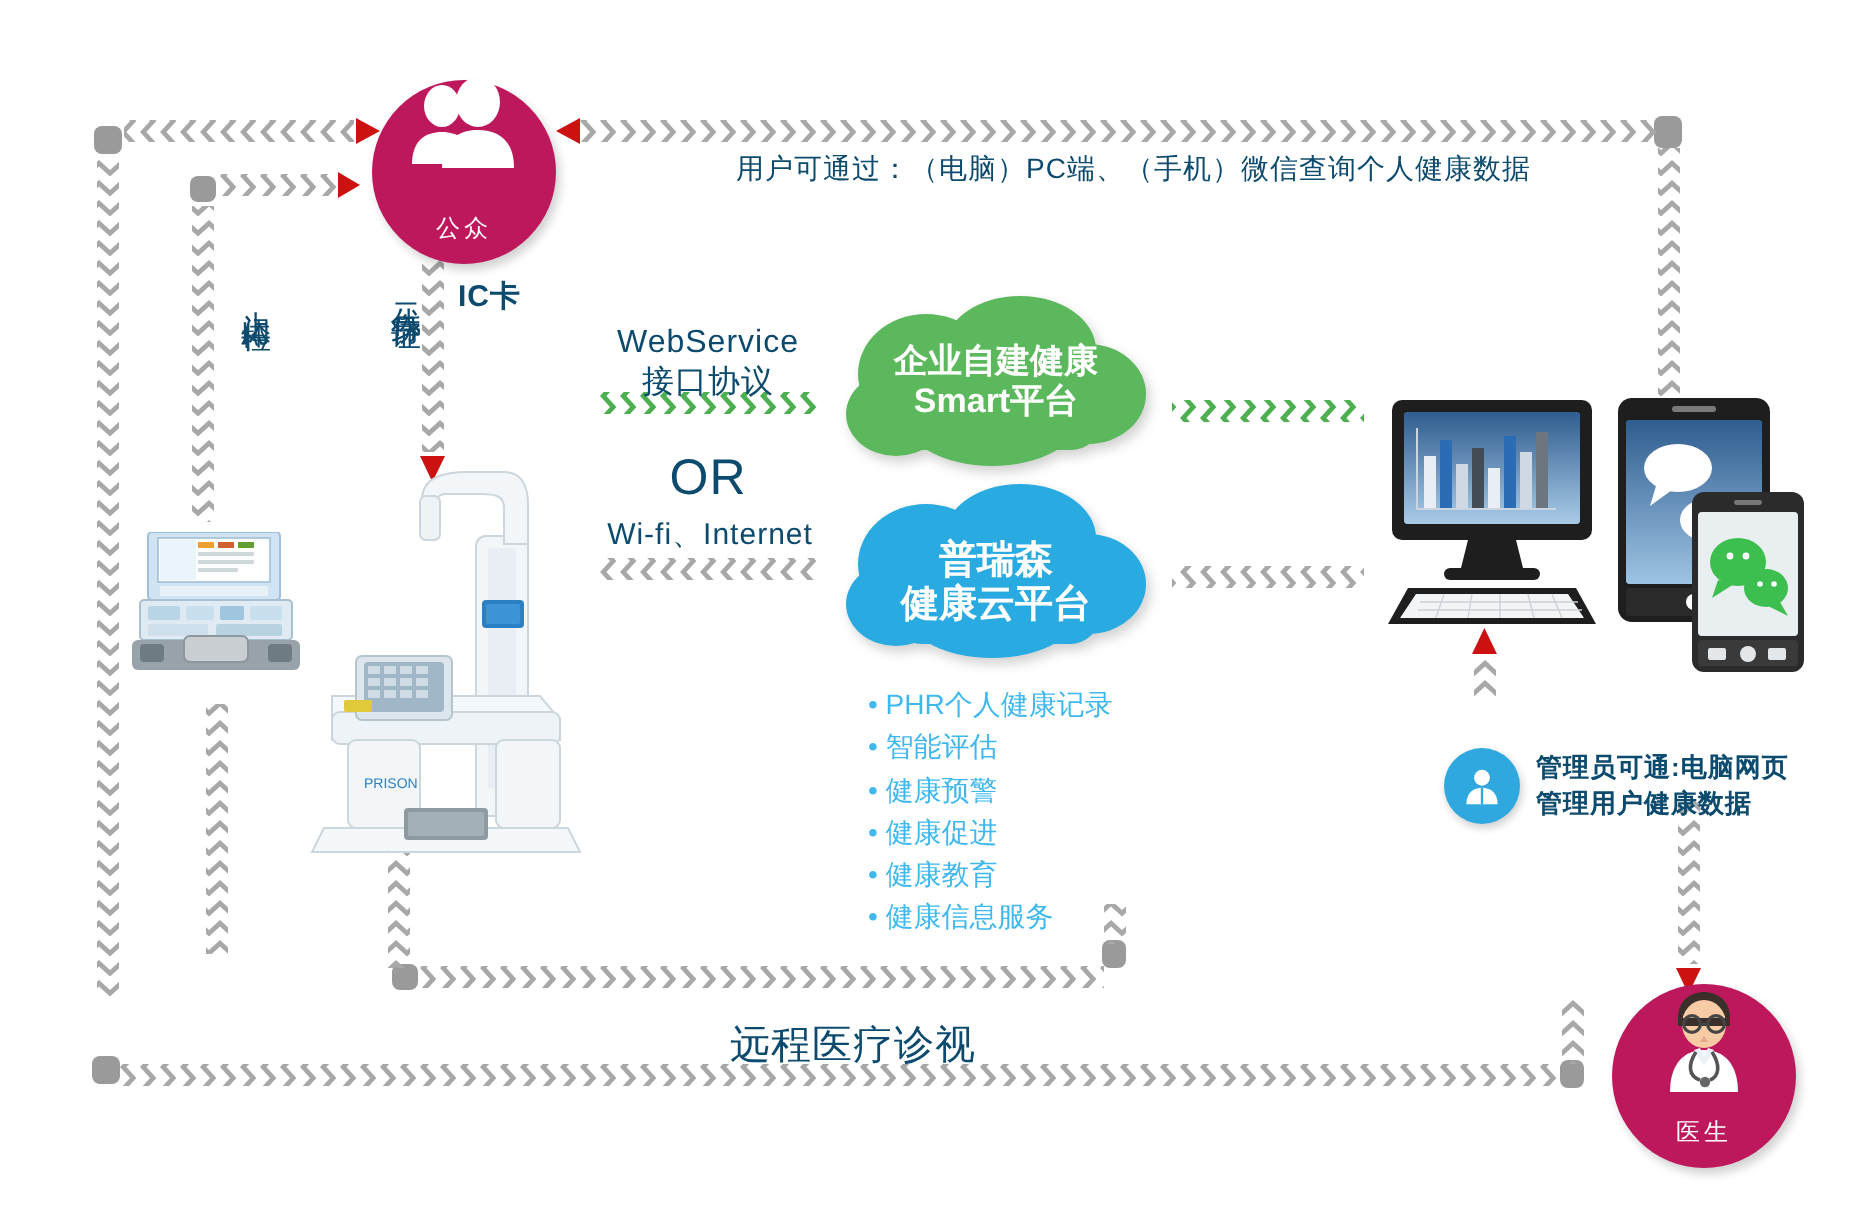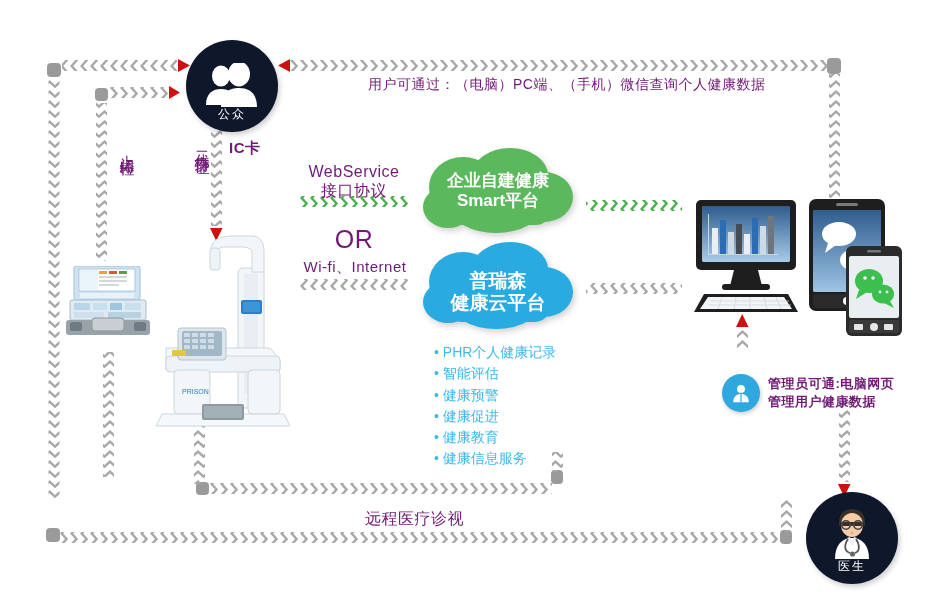--- a/index.html
+++ b/index.html
@@ -7,34 +7,34 @@
     width:925px;height:603px;
     background:#ffffff;
     font-family:"Liberation Sans","DejaVu Sans",sans-serif;
     overflow:hidden;
     position:relative;
   }
   #stage{position:absolute;left:0;top:0;width:925px;height:603px;}
   .abs{position:absolute;}
 
   
-  .t{color:#701a75;white-space:nowrap;letter-spacing:0.5px;}
+  .t{color:#0c4a6e;white-space:nowrap;letter-spacing:0.5px;}
   .label-sm{font-size:13px;}
   .label-md{font-size:15px;}
 
   .vert{writing-mode:vertical-rl;text-orientation:upright;letter-spacing:2px;}
   
   svg.arrowlayer{position:absolute;left:0;top:0;width:925px;height:603px;pointer-events:none;}
 
   
   .circle{
     position:absolute;border-radius:50%;
-    background:#0f172a;
+    background:#be185d;
     box-shadow:2px 3px 5px rgba(0,0,0,0.18);
-    display:flex;align-items:center;justify-content:center;
+    display:flex;align-items:flex-start;justify-content:center;
   }
   .circle .cap{
     position:absolute;bottom:9px;left:0;right:0;text-align:center;
     color:#ffffff;font-size:12px;letter-spacing:2px;
   }
 
   
   .cloud{
     position:absolute;
     display:flex;align-items:center;justify-content:center;
@@ -227,21 +227,21 @@
 
   <div class="abs" style="left:300px;top:163px;text-align:center;width:108px;">
     <div class="t" style="font-size:16px;">WebService</div>
     <div class="t" style="font-size:16px;">接口协议</div>
   </div>
   <div class="abs t" style="left:300px;top:225px;width:108px;text-align:center;font-size:25px;">OR</div>
   <div class="abs t" style="left:295px;top:258px;width:120px;text-align:center;font-size:15px;">Wi-fi、Internet</div>
 
   <div class="abs t label-md" style="left:368px;top:76px;font-size:14px;">用户可通过：（电脑）PC端、（手机）微信查询个人健康数据</div>
 
-  <div class="abs t" style="left:365px;top:509px;font-size:16px;">远程医疗诊视</div>
+  <div class="abs t" style="left:365px;top:509px;font-size:20px;">远程医疗诊视</div>
 
   <div class="abs t vert" style="left:117px;top:143px;font-size:15px;">上门体检</div>
   <div class="abs t vert" style="left:192px;top:140px;font-size:15px;">二代身份证</div>
   <div class="abs t" style="left:229px;top:139px;font-size:15px;font-weight:bold;">IC卡</div>
 
   <div class="bullets" style="left:434px;top:342px;">
     <div>PHR个人健康记录</div>
     <div>智能评估</div>
     <div>健康预警</div>
     <div>健康促进</div>

